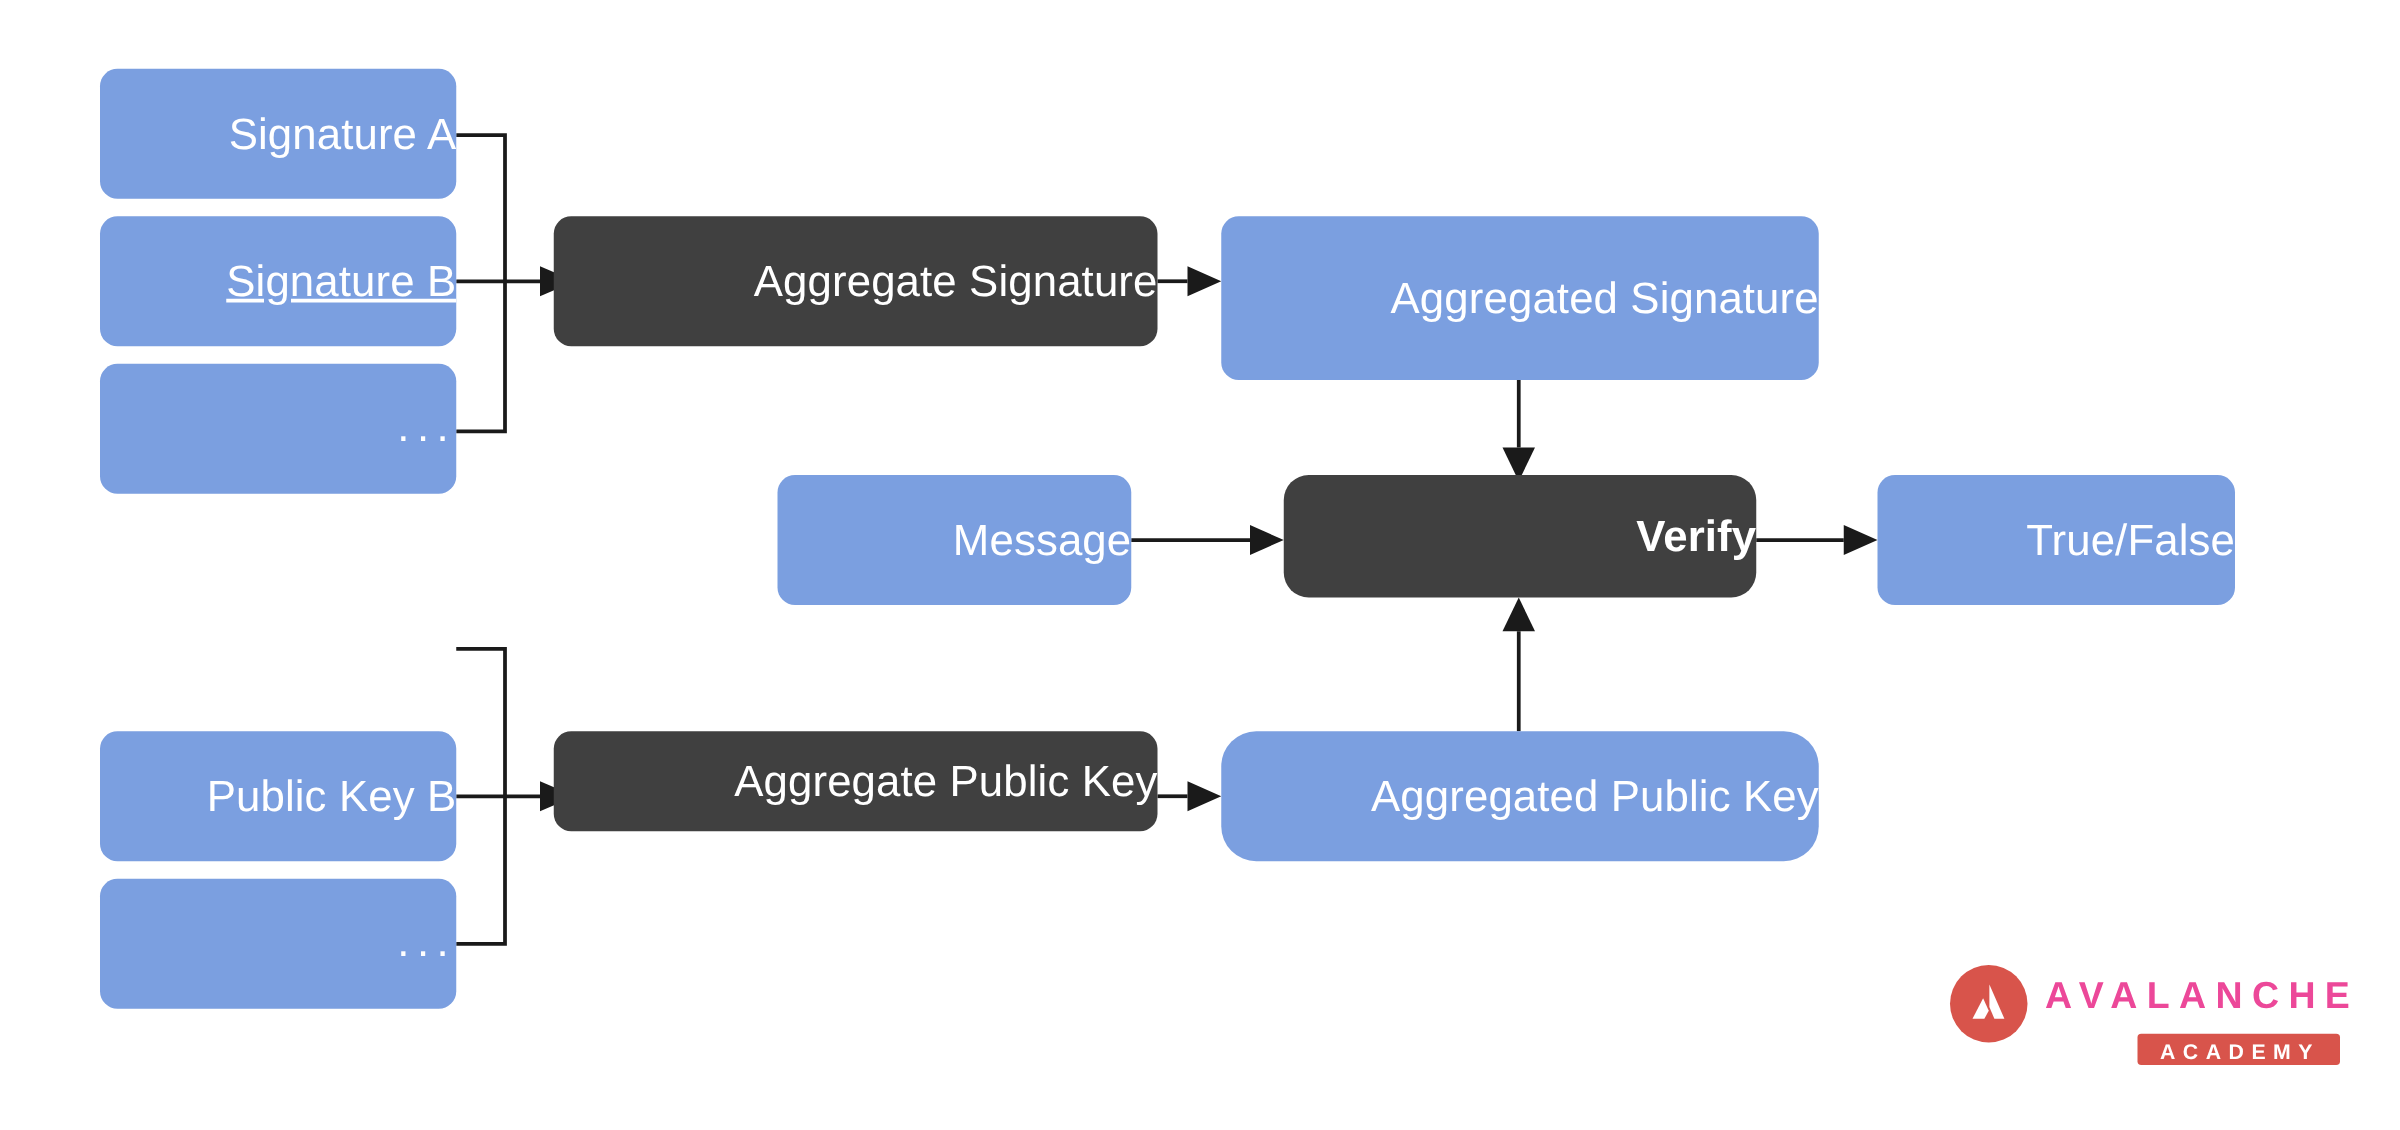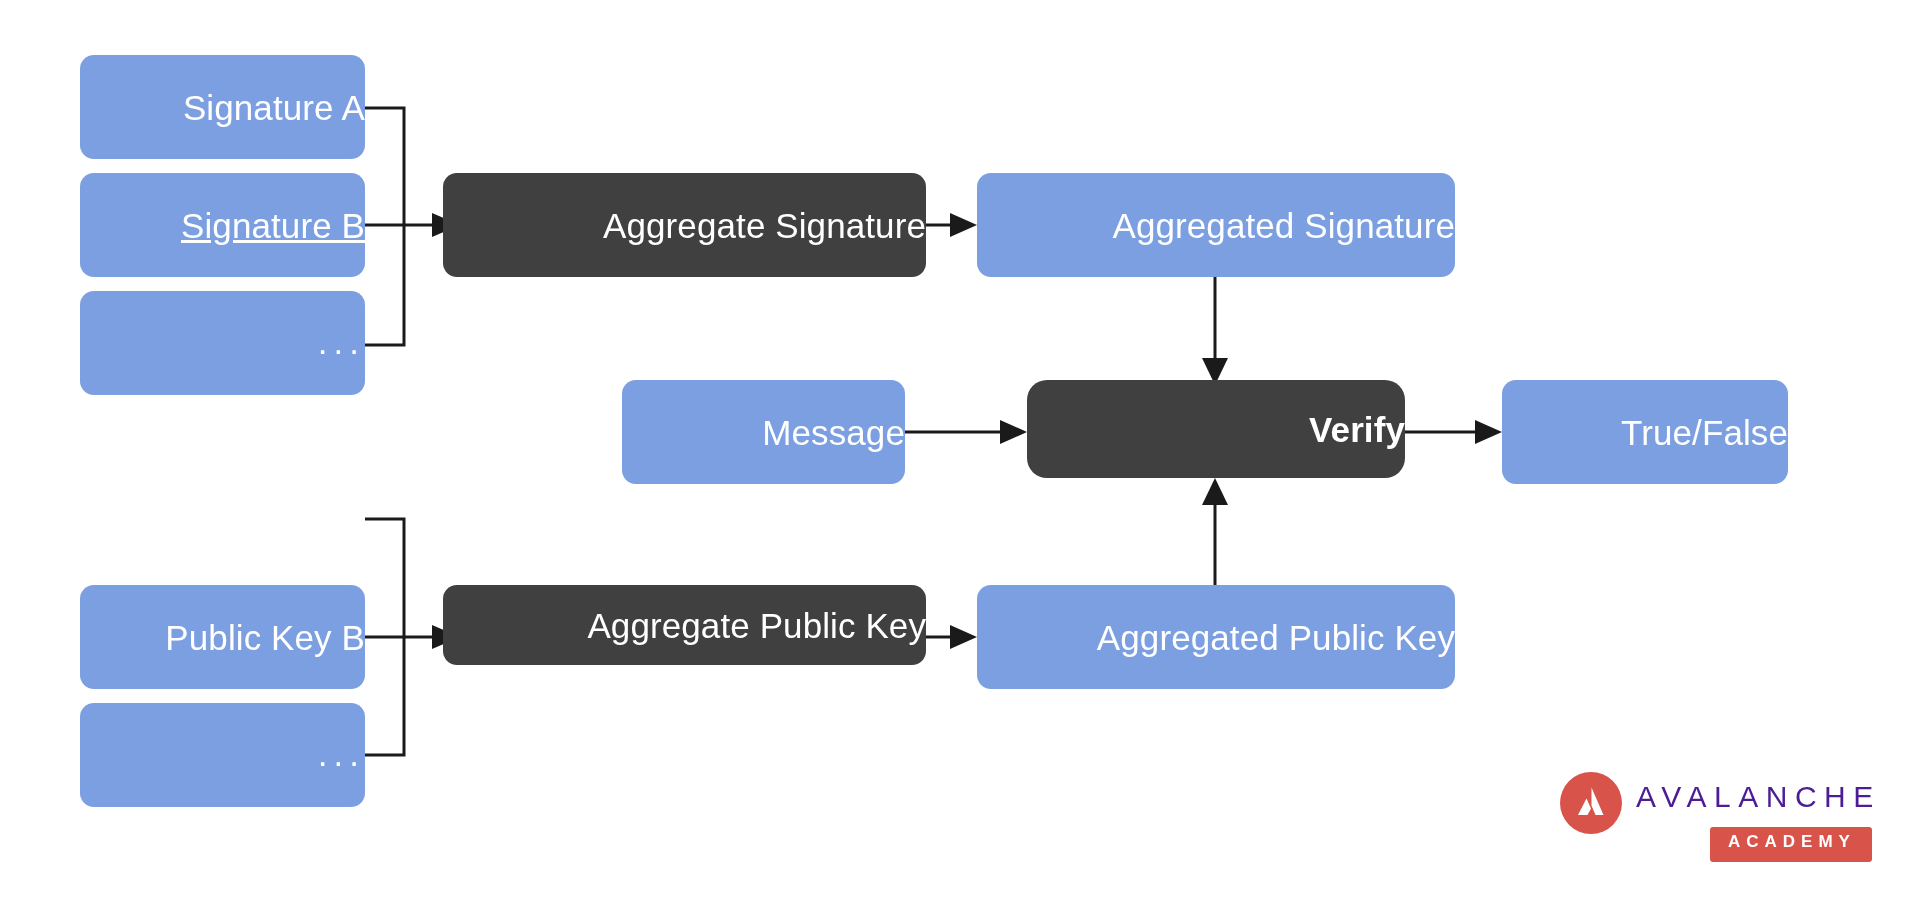--- a/index.html
+++ b/index.html
@@ -65,33 +65,33 @@
     position: absolute;
     left: 0; top: 2px;
     width: 62px; height: 62px;
     border-radius: 50%;
     background: #d8544b;
   }
   #logo .mark svg { position: absolute; left: 0; top: 0; }
   #logo .wordmark {
     position: absolute;
     left: 76px; top: 12px;
-    color: #4c1d95;
+    color: #ec4899;
     font-size: 30px;
-    font-weight: 400;
+    font-weight: 700;
     letter-spacing: 7.5px;
     line-height: 1;
     white-space: nowrap;
   }
   #logo .academy-pill {
     position: absolute;
     left: 150px; top: 57px;
     background: #d8544b;
     border-radius: 3px;
-    padding: 6px 16px 11px 18px;
+    padding: 6px 16px 0 18px;
   }
   #logo .academy-pill span {
     color: #ffffff;
     font-size: 17px;
     font-weight: bold;
     letter-spacing: 6px;
     line-height: 1;
     white-space: nowrap;
   }
 </style>
@@ -142,38 +142,38 @@
   </div>
 
   <div class="node blue" style="left:80px; top:291px; width:285px; height:104px;">
     <span class="dots">...</span>
   </div>
 
   <div class="node red" style="left:443px; top:173px; width:483px; height:104px;">
     <span>Aggregate Signature</span>
   </div>
 
-  <div class="node blue" style="left:977px; top:173px; width:478px; height:104px;">
+  <div class="node blue" style="left:977px; top:173px; width:478px; height:131px;">
     <span>Aggregated Signature</span>
   </div>
 
 
   <div class="node blue" style="left:80px; top:585px; width:285px; height:104px;">
     <span>Public Key B</span>
   </div>
 
   <div class="node blue" style="left:80px; top:703px; width:285px; height:104px;">
     <span class="dots">...</span>
   </div>
 
   <div class="node red" style="left:443px; top:585px; width:483px; height:80px;">
     <span>Aggregate Public Key</span>
   </div>
 
-  <div class="node blue" style="left:977px; top:585px; width:478px; height:104px;">
+  <div class="node blue" style="left:977px; top:585px; width:478px; height:104px;border-radius:28px;">
     <span>Aggregated Public Key</span>
   </div>
 
   <div class="node blue" style="left:622px; top:380px; width:283px; height:104px;">
     <span>Message</span>
   </div>
 
   <div class="node red bold" style="left:1027px; top:380px; width:378px; height:98px;border-radius:20px;">
     <span>Verify</span>
   </div>

